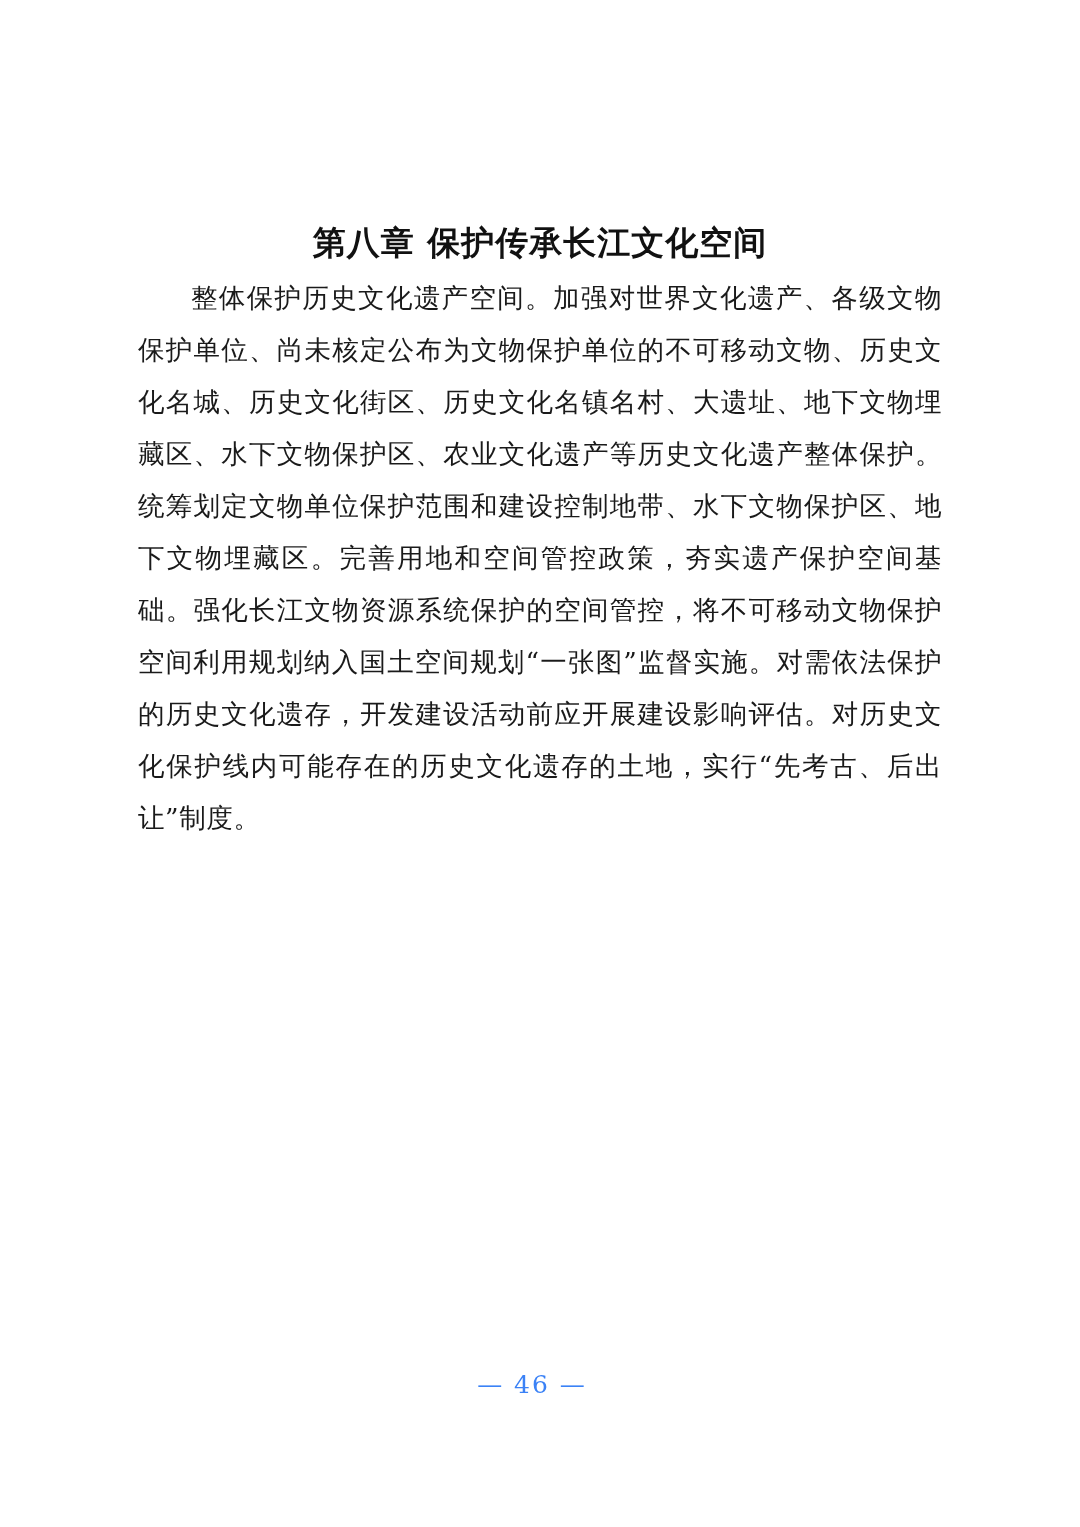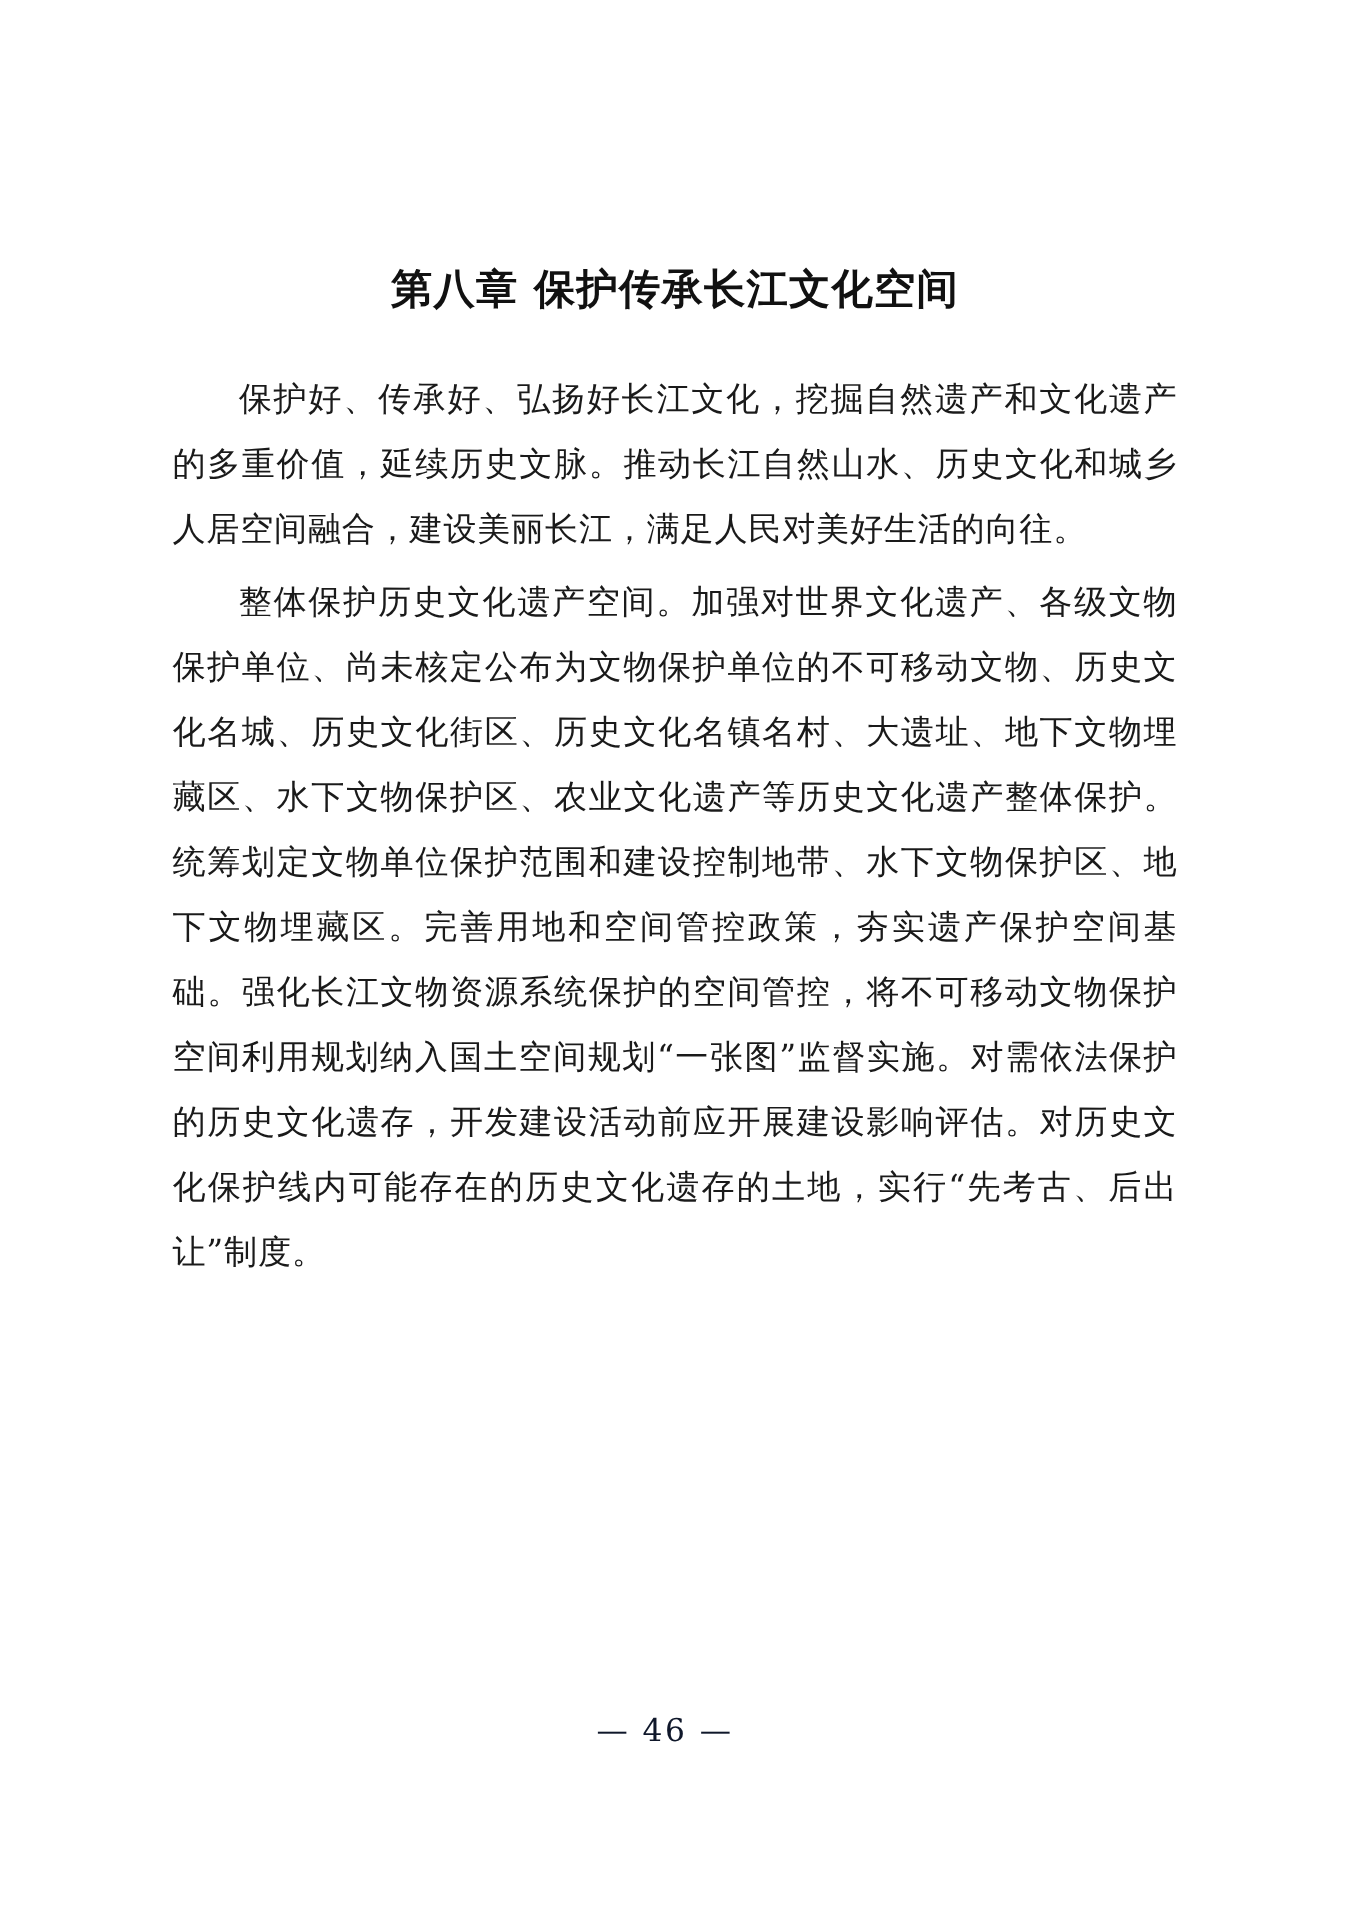--- a/index.html
+++ b/index.html
@@ -17,21 +17,21 @@
   }
 
   .page {
     position: absolute;
     left: 0;
     top: 0;
     width: 1080px;
     height: 1527px;
     background: #fff;
     box-sizing: border-box;
-    padding: 4px 138px;
+    padding: 16px 138px;
   }
 
   .chapter-title {
     margin: 0;
     padding-top: 205px;
     text-align: center;
     font-family: "DejaVu Sans", "Liberation Sans", sans-serif;
     font-weight: 700;
     font-size: 33px;
     letter-spacing: 1px;
@@ -77,32 +77,31 @@
   }
 
   .footer {
     position: absolute;
     left: 0;
     right: 16px;
     bottom: 128px;
     text-align: center;
     font-size: 25px;
     letter-spacing: 2px;
-    color: #0f172a;
+    color: #3b82f6;
     font-family: "DejaVu Serif", "Liberation Serif", serif;
   }
 </style>
 </head>
 <body>
 
 <div class="page">
 
   <h1 class="chapter-title">第八章 保护传承长江文化空间</h1>
 
-  <p class="para para-intro">保护好、传承好、弘扬好长江文化，挖掘自然遗产和文化遗产的多重价值，延续历史文脉。推动长江自然山水、历史文化和城乡人居空间融合，建设美丽长江，满足人民对美好生活的向往。</p>
 
 
   <p class="para para-body"><span class="lead">整体保护历史文化遗产空间。</span><span>加强对世界文化遗产、各级文物保护单位、尚未核定公布为文物保护单位的不可移动文物、历史文化名城、历史文化街区、历史文化名镇名村、大遗址、地下文物埋藏区、水下文物保护区、农业文化遗产等历史文化遗产整体保护。统筹划定文物单位保护范围和建设控制地带、水下文物保护区、地下文物埋藏区。完善用地和空间管控政策，夯实遗产保护空间基础。强化长江文物资源系统保护的空间管控，将不可移动文物保护空间利用规划纳入国土空间规划“一张图”监督实施。对需依法保护的历史文化遗存，开发建设活动前应开展建设影响评估。对历史文化保护线内可能存在的历史文化遗存的土地，实行“先考古、后出让”制度。</span></p>
 
 
   <div class="footer">— 46 —</div>
 
 </div>
 
 </body></html>

